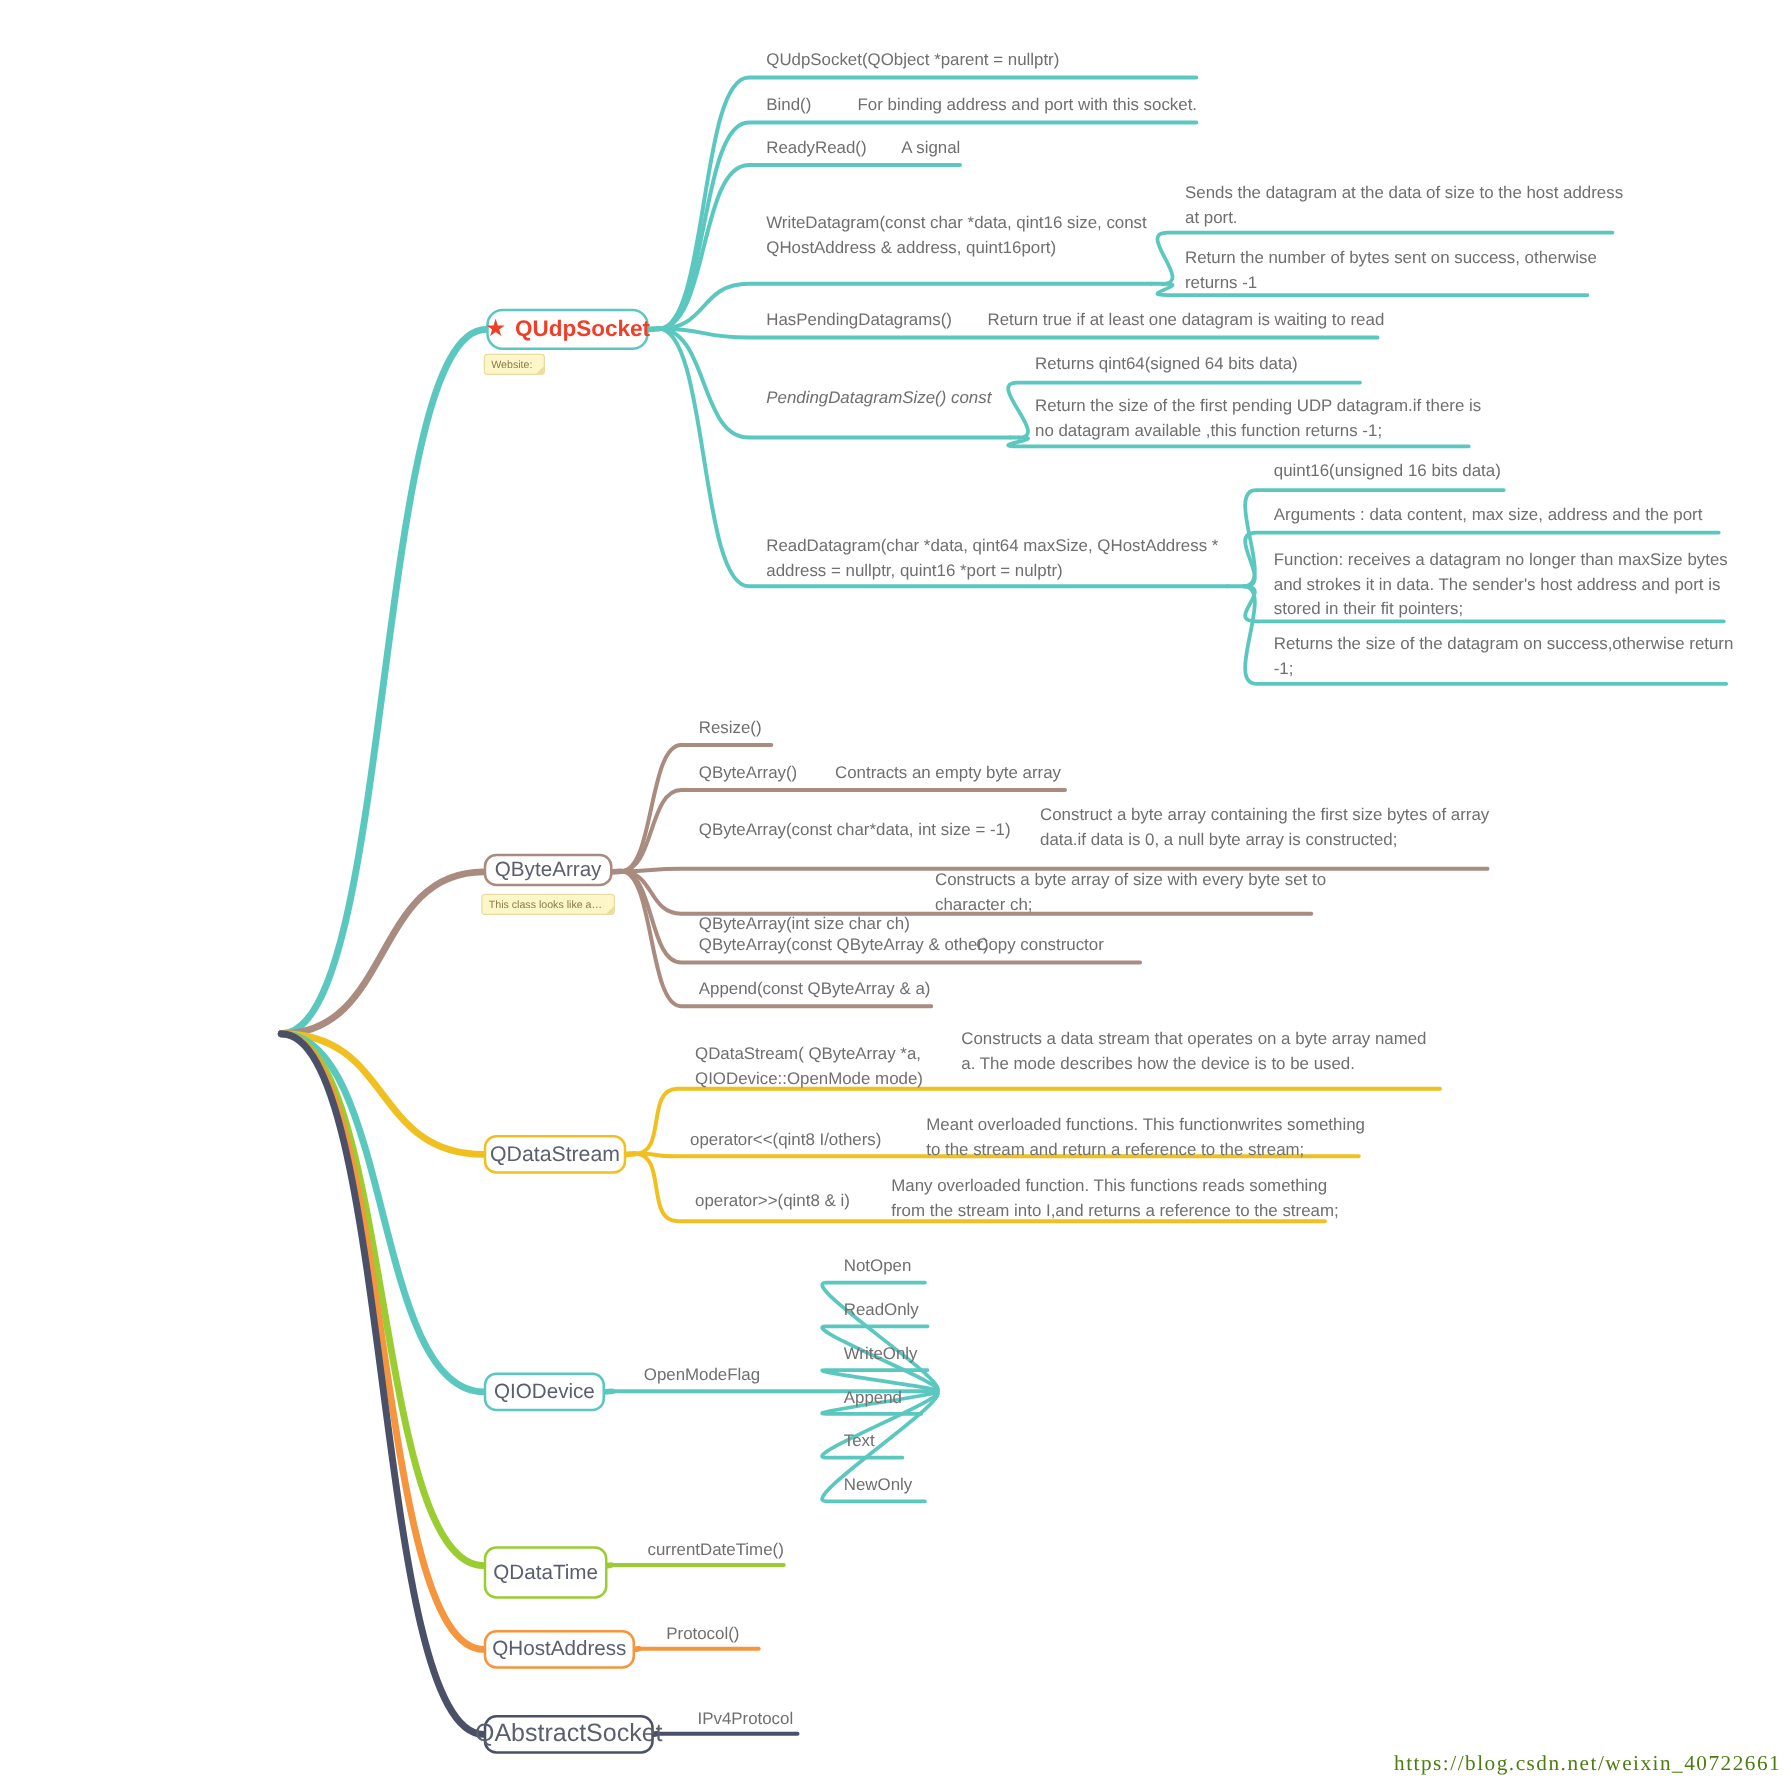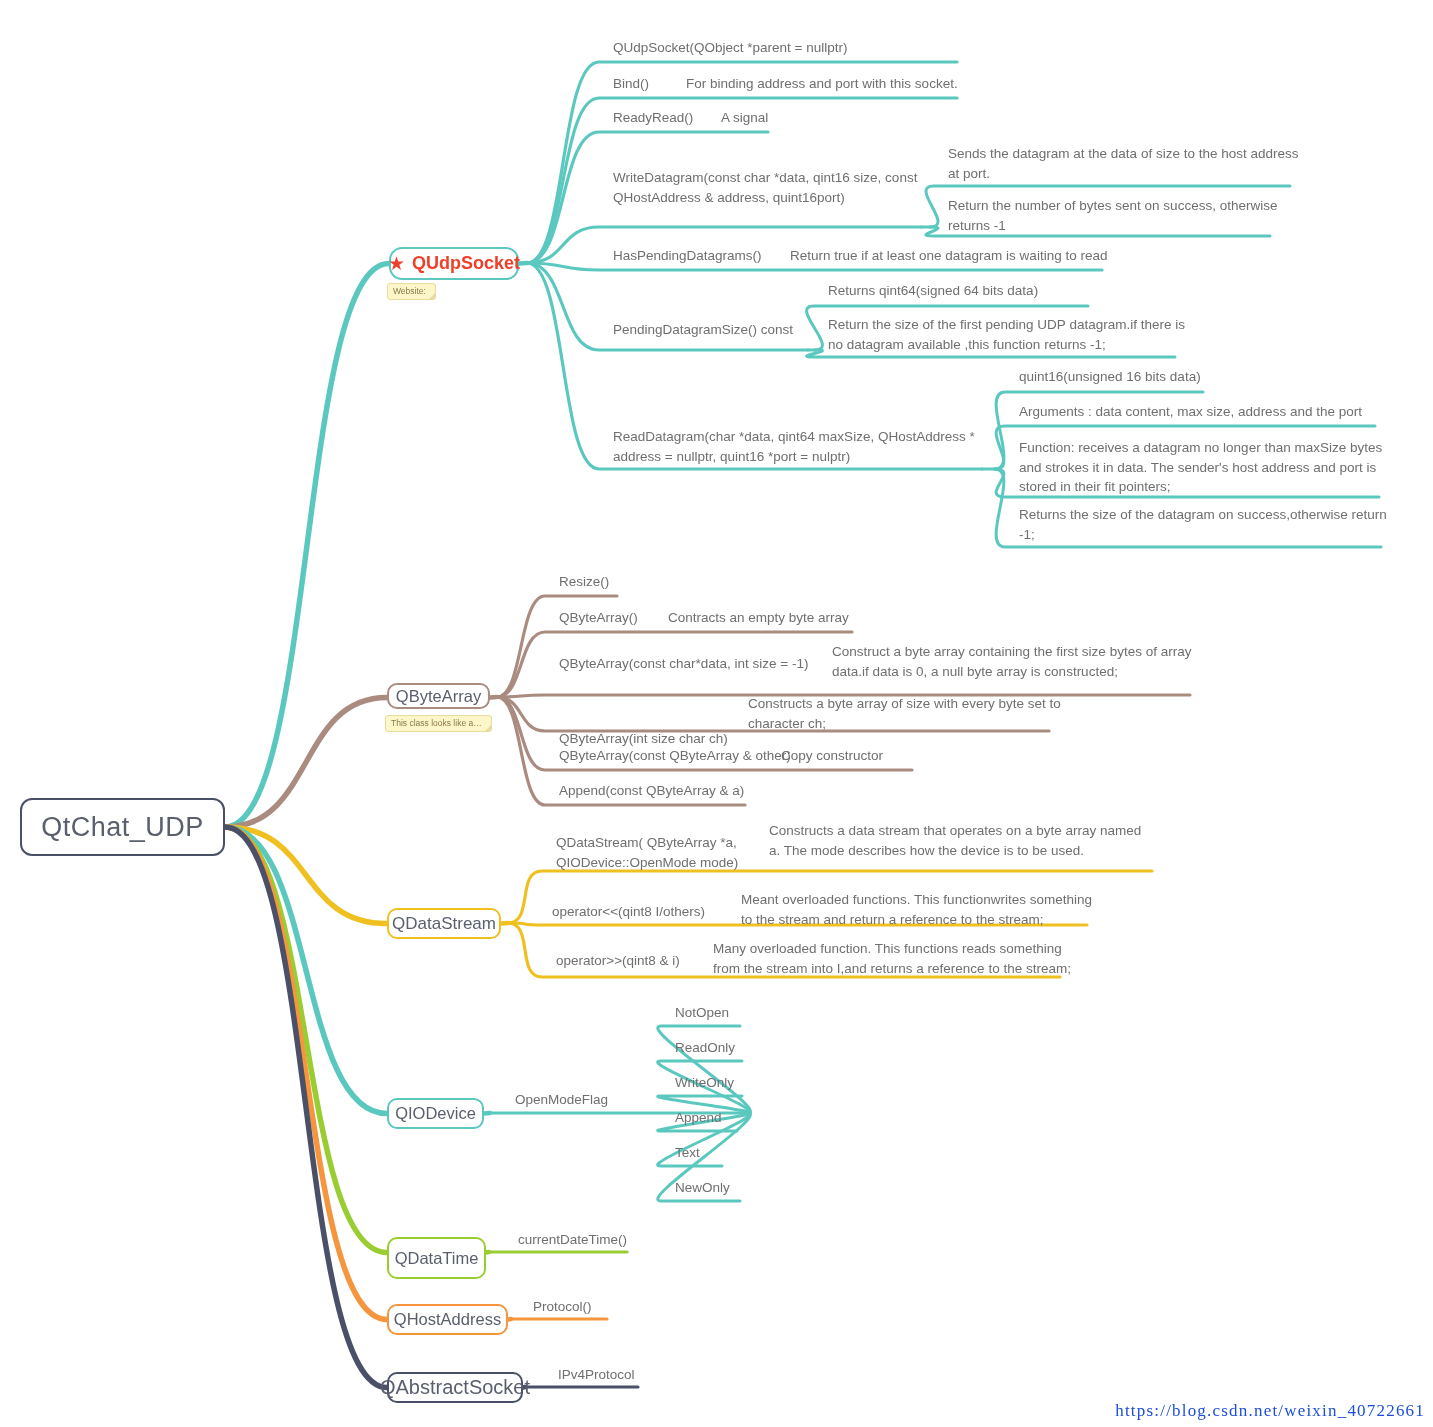--- a/index.html
+++ b/index.html
@@ -37,21 +37,21 @@
     border-width:0 0 6px 6px;border-style:solid;
     border-color:transparent transparent #e8dca0 transparent;
   }
   .txt{
     position:absolute;color:#6f6f6f;font-size:13.5px;line-height:1.45;
     white-space:pre-line;
   }
   .watermark{
     position:absolute;right:8px;bottom:6px;
     font-family:"Liberation Serif","DejaVu Serif",serif;
-    font-size:17px;color:#1d4ed8;letter-spacing:1.2px;white-space:nowrap;
+    font-size:17px;color:#4d7c0f;letter-spacing:1.2px;white-space:nowrap;
   }
 </style>
 </head>
 <body>
 
 <div id="stage">
   <svg id="wires" viewBox="0 0 1433 1427" xmlns="http://www.w3.org/2000/svg">
       <path d="M 225 827 C 315.2 827, 298.8 263.5, 389 263.5" stroke="#5bc8c0" stroke-width="5.5" fill="none" stroke-linecap="round"></path>
       <path d="M 519 263.5 L 527 263" stroke="#5bc8c0" stroke-width="4.5" fill="none" stroke-linecap="round"></path>
       <path d="M 527 263 C 566.6 263, 559.4 62, 599 62 L 957 62" stroke="#5bc8c0" stroke-width="3.2" fill="none" stroke-linecap="round"></path>
@@ -99,23 +99,20 @@
       <path d="M 486 1252.5 L 489 1252" stroke="#9acd32" stroke-width="4.5" fill="none" stroke-linecap="round"></path>
       <path d="M 489 1252 C 515 1252, 478 1252, 504 1252 L 627 1252" stroke="#9acd32" stroke-width="3.2" fill="none" stroke-linecap="round"></path>
       <path d="M 225 827 C 314.1 827, 297.9 1319.5, 387 1319.5" stroke="#f5953d" stroke-width="5.5" fill="none" stroke-linecap="round"></path>
       <path d="M 508 1319.5 L 511 1319" stroke="#f5953d" stroke-width="4.5" fill="none" stroke-linecap="round"></path>
       <path d="M 511 1319 C 537 1319, 493 1319, 519 1319 L 607 1319" stroke="#f5953d" stroke-width="3.2" fill="none" stroke-linecap="round"></path>
       <path d="M 225 827 C 314.1 827, 297.9 1387.5, 387 1387.5" stroke="#4a5068" stroke-width="5.5" fill="none" stroke-linecap="round"></path>
       <path d="M 523 1387.5 L 525 1387" stroke="#4a5068" stroke-width="4.5" fill="none" stroke-linecap="round"></path>
       <path d="M 525 1387 C 551 1387, 518 1387, 544 1387 L 638 1387" stroke="#4a5068" stroke-width="3.2" fill="none" stroke-linecap="round"></path>
     </svg>
 
-  <div class="node root" id="root-node" style="left:20px;top:798px;width:205px;height:58px;">
-    <span class="node-text">QtChat_UDP</span>
-  </div>
 
   <div id="lvl1-layer">
       <div class="node lvl1 qudp" style="left: 389px; top: 247px; width: 130px; height: 33px; border-color: rgb(91, 200, 192); font-size: 18px;">
         <span class="star">★</span>
         <span class="node-text">QUdpSocket</span>
       </div>
       <div class="node lvl1" style="left: 387px; top: 683px; width: 103px; height: 26px; border-color: rgb(169, 139, 127); font-size: 16.5px;">
         <span class="node-text">QByteArray</span>
       </div>
       <div class="node lvl1" style="left: 387px; top: 908px; width: 114px; height: 31px; border-color: rgb(240, 192, 32); font-size: 17px;">
@@ -143,21 +140,21 @@
       <div class="txt" style="left: 613px; top: 108px;">ReadyRead()</div>
       <div class="txt" style="left: 721px; top: 108px;">A signal</div>
       <div class="txt" style="left: 613px; top: 168px;">WriteDatagram(const char *data, qint16 size, const
 QHostAddress &amp; address, quint16port)</div>
       <div class="txt" style="left: 948px; top: 144px;">Sends the datagram at the data of size to the host address
 at port.</div>
       <div class="txt" style="left: 948px; top: 196px;">Return the number of bytes sent on success, otherwise
 returns -1</div>
       <div class="txt" style="left: 613px; top: 246px;">HasPendingDatagrams()</div>
       <div class="txt" style="left: 790px; top: 246px;">Return true if at least one datagram is waiting to read</div>
-      <div class="txt" style="left: 613px; top: 320px;">PendingDatagramSize() const</div>
+      <div class="txt" style="left: 613px; top: 308px; font-style: italic;">PendingDatagramSize() const</div>
       <div class="txt" style="left: 828px; top: 281px;">Returns qint64(signed 64 bits data)</div>
       <div class="txt" style="left: 828px; top: 315px;">Return the size of the first pending UDP datagram.if there is
 no datagram available ,this function returns -1;</div>
       <div class="txt" style="left: 613px; top: 427px;">ReadDatagram(char *data, qint64 maxSize, QHostAddress *
 address = nullptr, quint16 *port  = nulptr)</div>
       <div class="txt" style="left: 1019px; top: 367px;">quint16(unsigned 16 bits data)</div>
       <div class="txt" style="left: 1019px; top: 402px;">Arguments : data content, max size, address and the port</div>
       <div class="txt" style="left: 1019px; top: 438px;">Function: receives a datagram no longer than maxSize bytes
 and strokes it in data. The sender's host address and port is
 stored in their fit pointers;</div>

